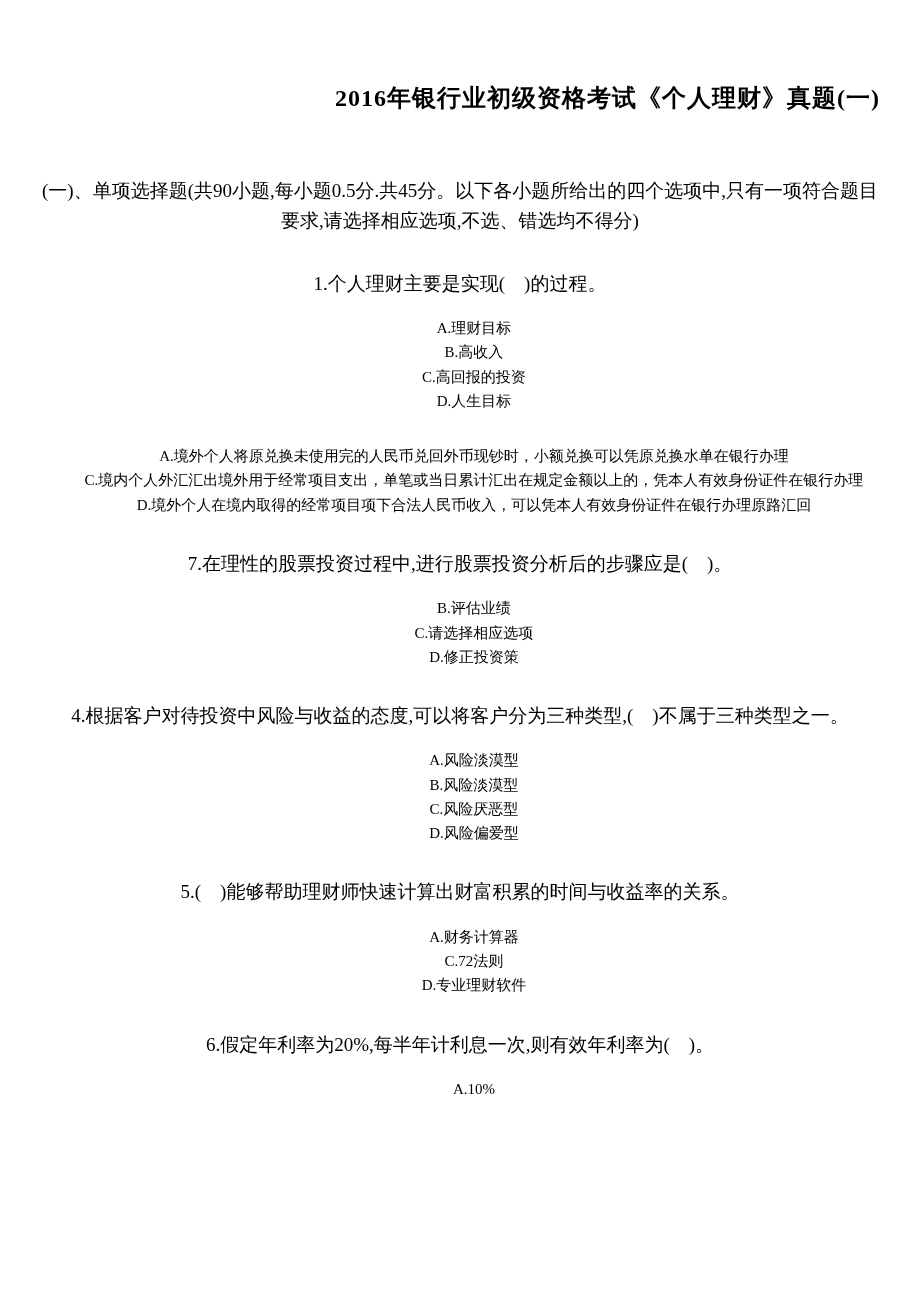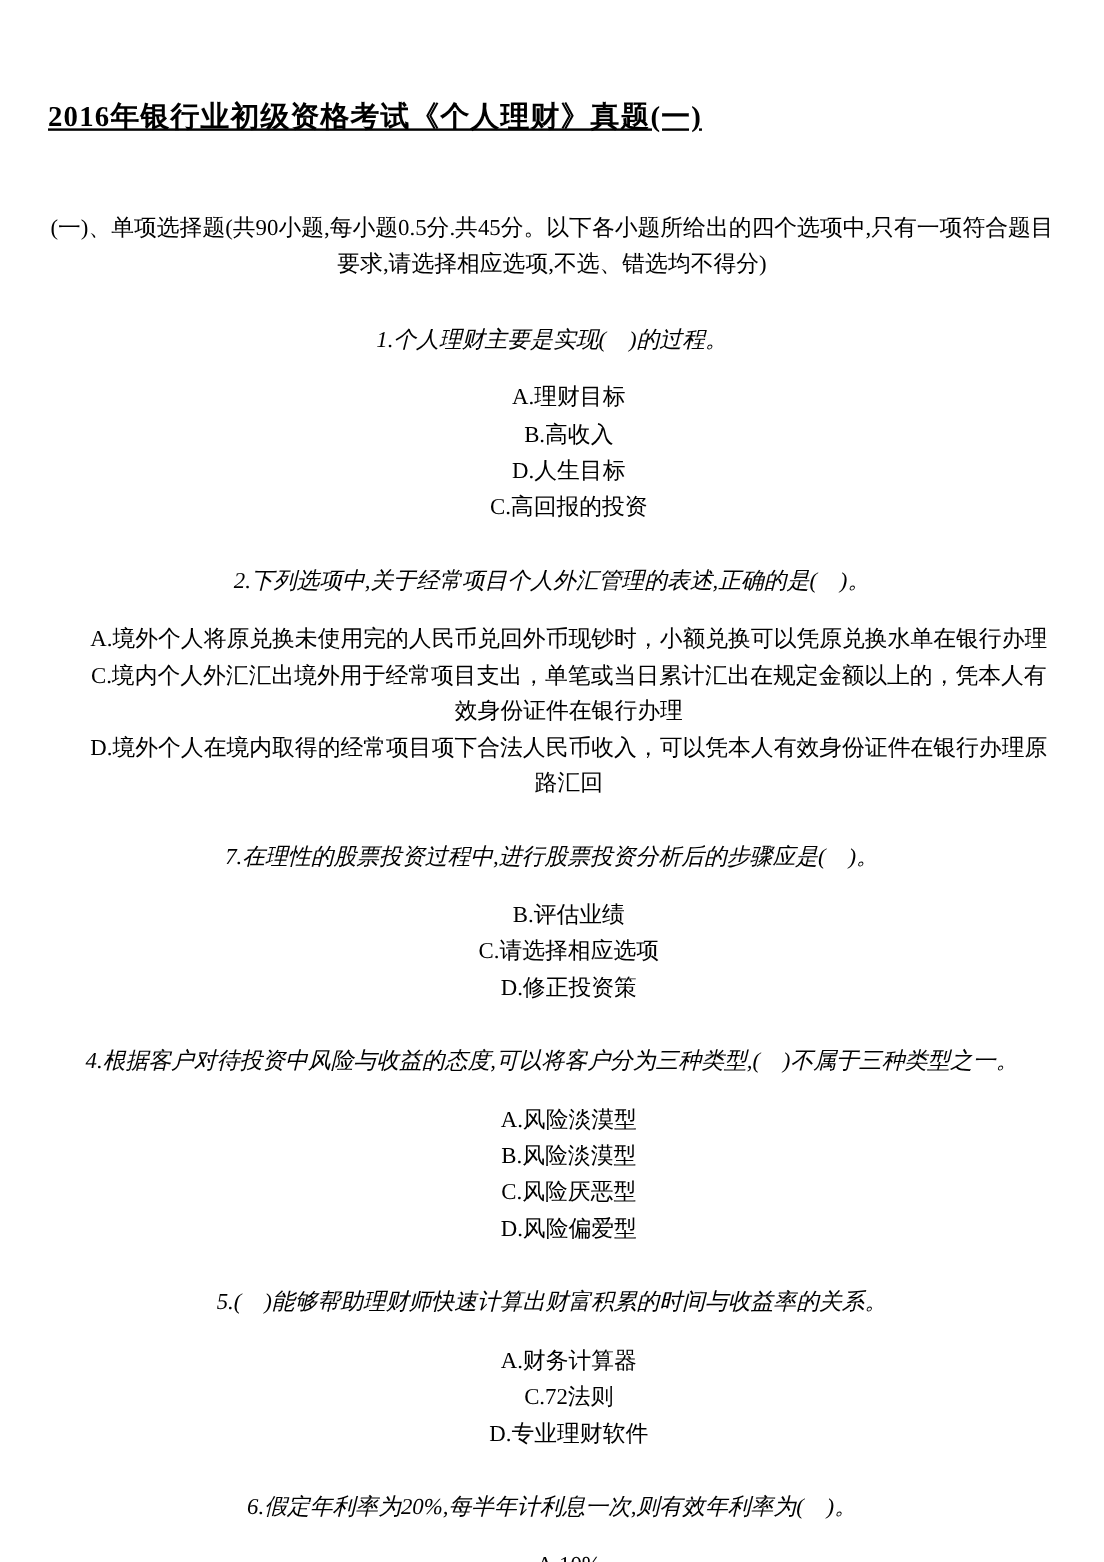--- a/index.html
+++ b/index.html
@@ -10,69 +10,66 @@
     }
     body {
       font-family: "SimSun", "宋体", serif;
       background: #ffffff;
       width: 920px;
       padding: 80px 40px 40px 40px;
       color: #000;
       line-height: 1.5;
     }
     .title {
-      text-align: left;
+      text-align: right;
       font-size: 24px;
-      text-decoration: underline;
       margin-bottom: 60px;
       letter-spacing: 1px;
     }
     .section-header {
       font-size: 19px;
       margin-bottom: 32px;
       line-height: 1.6;
     }
     .question-block {
       margin-bottom: 32px;
     }
     .question-text {
       font-size: 19px;
       margin-bottom: 18px;
       line-height: 1.6;
-      font-style: italic;
     }
     .options {
       padding-left: 28px;
     }
     .option {
-      font-size: 19px;
+      font-size: 15px;
       line-height: 1.55;
       margin-bottom: 1px;
       font-family: Liberation Serif, serif;
     }
   </style>
 </head>
 <body>
 
 <h1 class="title">2016年银行业初级资格考试《个人理财》真题(一)</h1>
 
 <p class="section-header">(一)、单项选择题(共90小题,每小题0.5分.共45分。以下各小题所给出的四个选项中,只有一项符合题目要求,请选择相应选项,不选、错选均不得分)</p>
 
 <div class="question-block">
   <p class="question-text">1.个人理财主要是实现(　)的过程。</p>
   <div class="options">
     <p class="option">A.理财目标</p>
     <p class="option">B.高收入</p>
+    <p class="option">C.高回报的投资</p>
     <p class="option">D.人生目标</p>
-    <p class="option">C.高回报的投资</p>
   </div>
 </div>
 
 <div class="question-block">
-  <p class="question-text">2.下列选项中,关于经常项目个人外汇管理的表述,正确的是(　)。</p>
   <div class="options">
     <p class="option">A.境外个人将原兑换未使用完的人民币兑回外币现钞时，小额兑换可以凭原兑换水单在银行办理</p>
     <p class="option">C.境内个人外汇汇出境外用于经常项目支出，单笔或当日累计汇出在规定金额以上的，凭本人有效身份证件在银行办理</p>
     <p class="option">D.境外个人在境内取得的经常项目项下合法人民币收入，可以凭本人有效身份证件在银行办理原路汇回</p>
   </div>
 </div>
 
 <div class="question-block">
   <p class="question-text">7.在理性的股票投资过程中,进行股票投资分析后的步骤应是(　)。</p>
   <div class="options">

